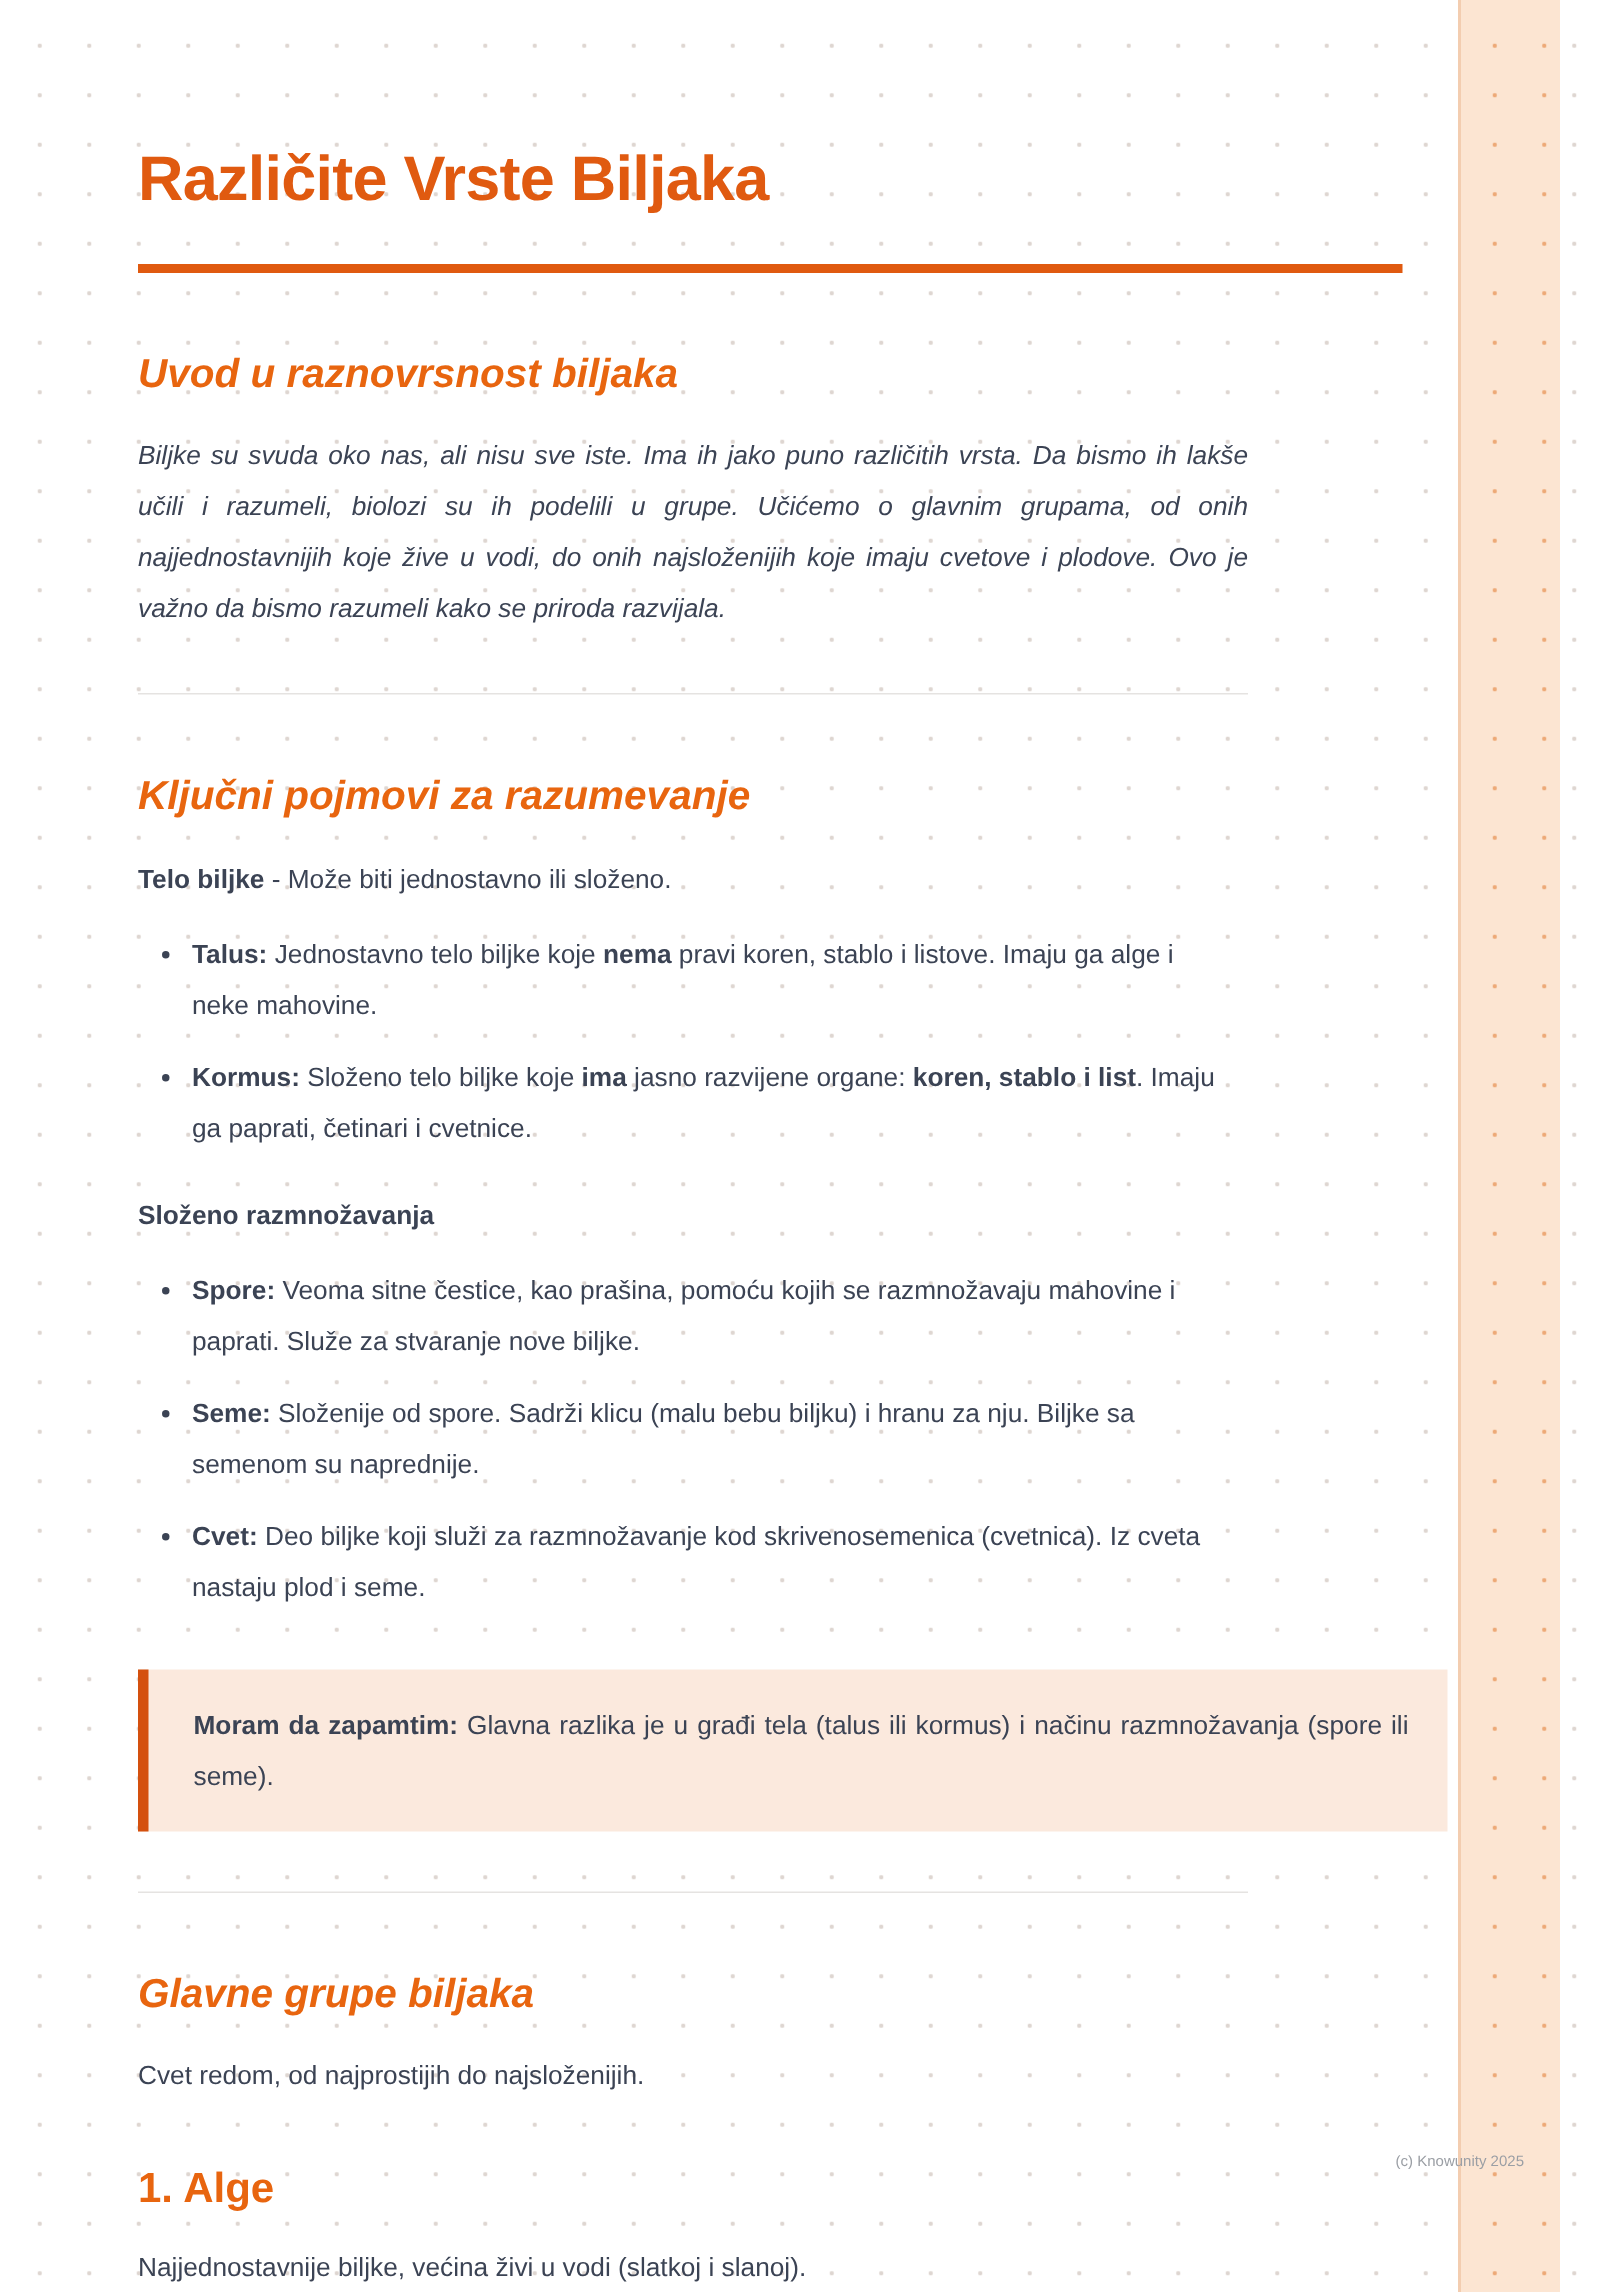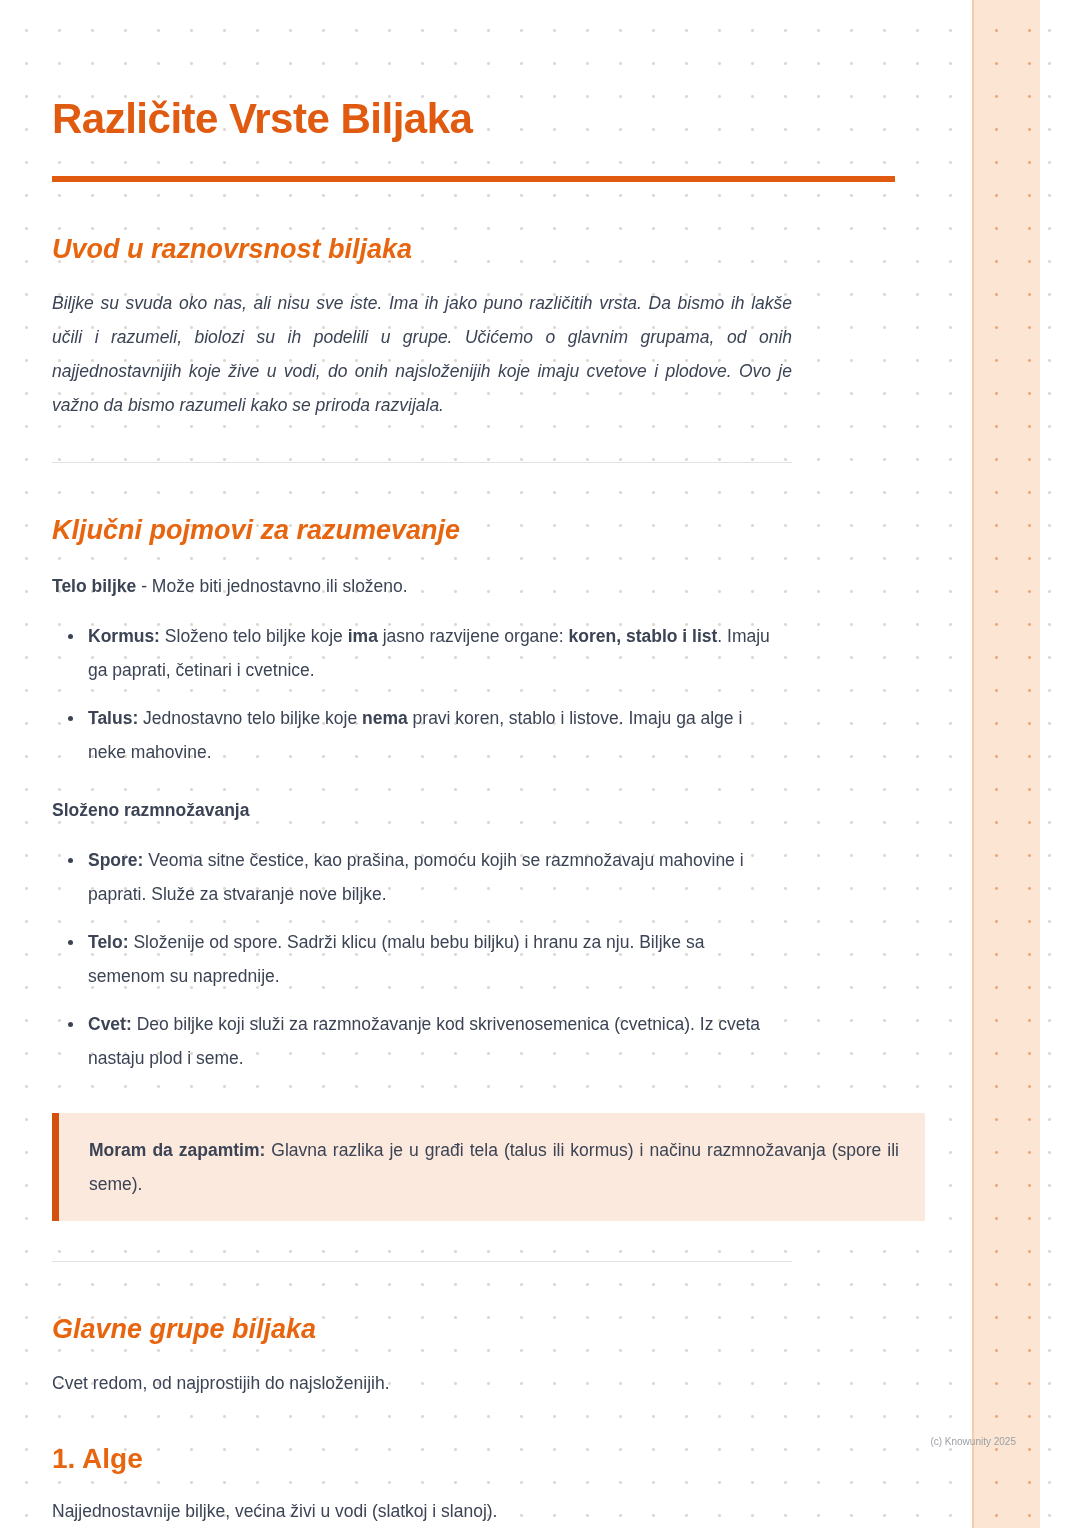--- a/index.html
+++ b/index.html
@@ -25,21 +25,21 @@
     background-color: #fce5d2;
     background-image: radial-gradient(circle, #eda977 1.2px, transparent 1.7px);
     background-size: 33px 33px;
     background-position: 6px 14px;
     border-left: 2px solid #f3cdb0;
     z-index: 1;
   }
   .content {
     position: relative;
     z-index: 2;
-    margin-left: 52px;
+    margin-left: 92px;
     width: 843px;
     padding-top: 94px;
   }
   .page-title {
     margin: 0;
     font-size: 42px;
     line-height: 50px;
     font-weight: 700;
     letter-spacing: -0.5px;
     color: var(--accent, #e05a10);
@@ -146,38 +146,38 @@
     <hr class="divider">
 
     <section>
       <h2 class="section-heading">Ključni pojmovi za razumevanje</h2>
 
       <p class="paragraph lead"><span class="b">Telo biljke</span><span> - Može biti jednostavno ili složeno.</span></p>
 
       <ul class="bullet-list">
         <li class="list-item">
           <span class="dot"></span>
-          <div class="li-text"><span class="b">Kormus:</span><span> Složeno telo biljke koje </span><span class="b">ima</span><span> jasno razvijene organe: </span><span class="b">koren, stablo i list</span><span>. Imaju ga paprati, četinari i cvetnice.</span></div>
+          <div class="li-text"><span class="b">Talus:</span><span> Jednostavno telo biljke koje </span><span class="b">nema</span><span> pravi koren, stablo i listove. Imaju ga alge i neke mahovine.</span></div>
         </li>
         <li class="list-item">
           <span class="dot"></span>
-          <div class="li-text"><span class="b">Talus:</span><span> Jednostavno telo biljke koje </span><span class="b">nema</span><span> pravi koren, stablo i listove. Imaju ga alge i neke mahovine.</span></div>
+          <div class="li-text"><span class="b">Kormus:</span><span> Složeno telo biljke koje </span><span class="b">ima</span><span> jasno razvijene organe: </span><span class="b">koren, stablo i list</span><span>. Imaju ga paprati, četinari i cvetnice.</span></div>
         </li>
       </ul>
 
       <p class="paragraph lead"><span class="b">Složeno razmnožavanja</span></p>
 
       <ul class="bullet-list">
         <li class="list-item">
           <span class="dot"></span>
           <div class="li-text"><span class="b">Spore:</span><span> Veoma sitne čestice, kao prašina, pomoću kojih se razmnožavaju mahovine i paprati. Služe za stvaranje nove biljke.</span></div>
         </li>
         <li class="list-item">
           <span class="dot"></span>
-          <div class="li-text"><span class="b">Telo:</span><span> Složenije od spore. Sadrži klicu (malu bebu biljku) i hranu za nju. Biljke sa semenom su naprednije.</span></div>
+          <div class="li-text"><span class="b">Seme:</span><span> Složenije od spore. Sadrži klicu (malu bebu biljku) i hranu za nju. Biljke sa semenom su naprednije.</span></div>
         </li>
         <li class="list-item">
           <span class="dot"></span>
           <div class="li-text"><span class="b">Cvet:</span><span> Deo biljke koji služi za razmnožavanje kod skrivenosemenica (cvetnica). Iz cveta nastaju plod i seme.</span></div>
         </li>
       </ul>
 
       <div class="callout">
         <div class="callout-text"><span class="b">Moram da zapamtim:</span><span> Glavna razlika je u građi tela (talus ili kormus) i načinu razmnožavanja (spore ili seme).</span></div>
       </div>

